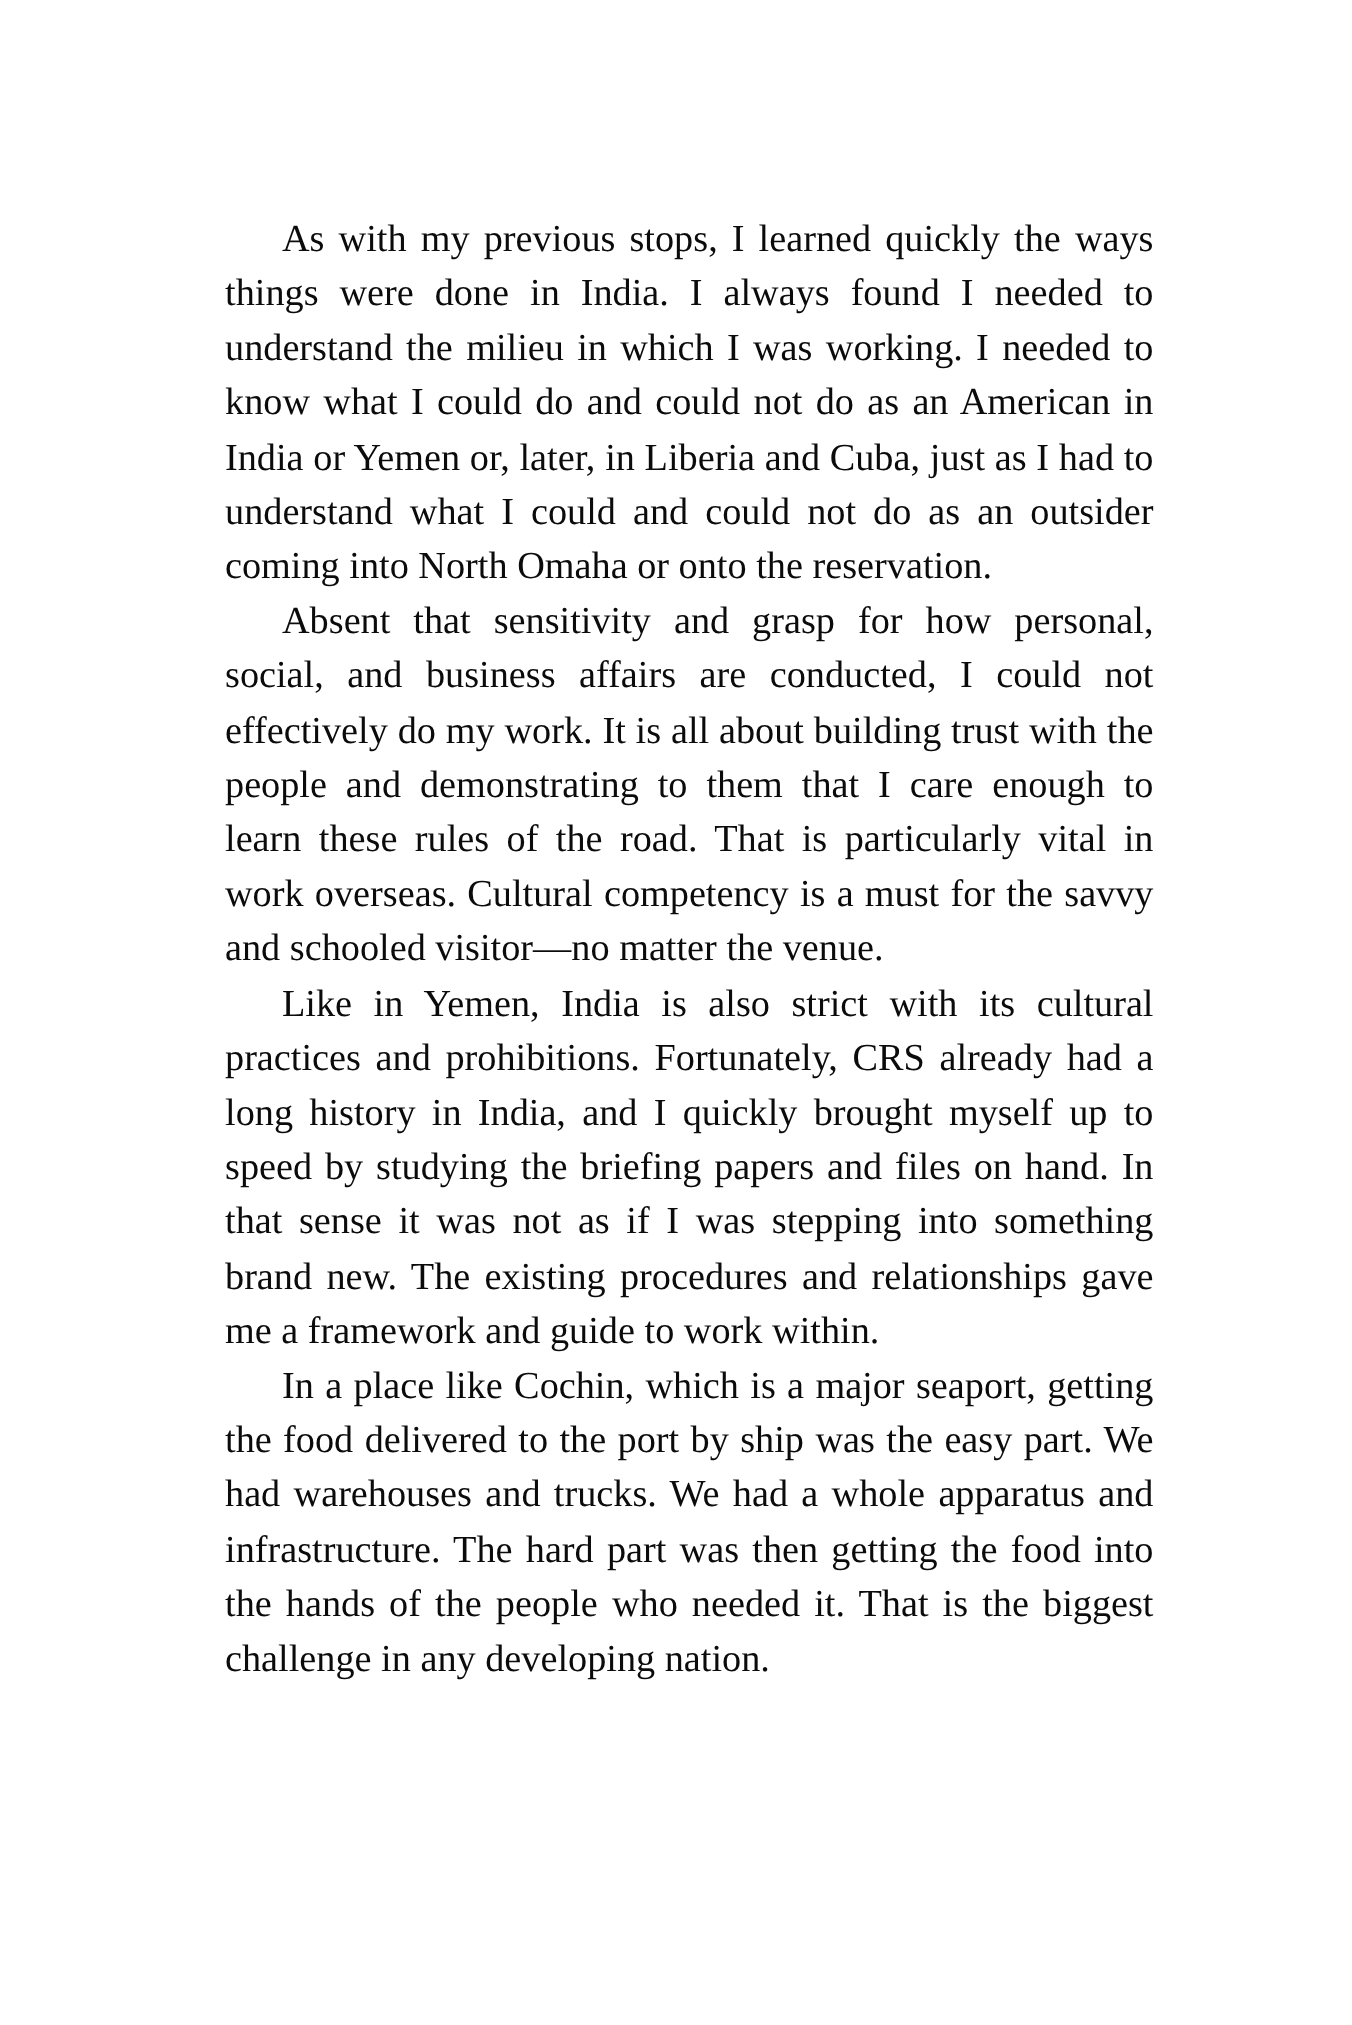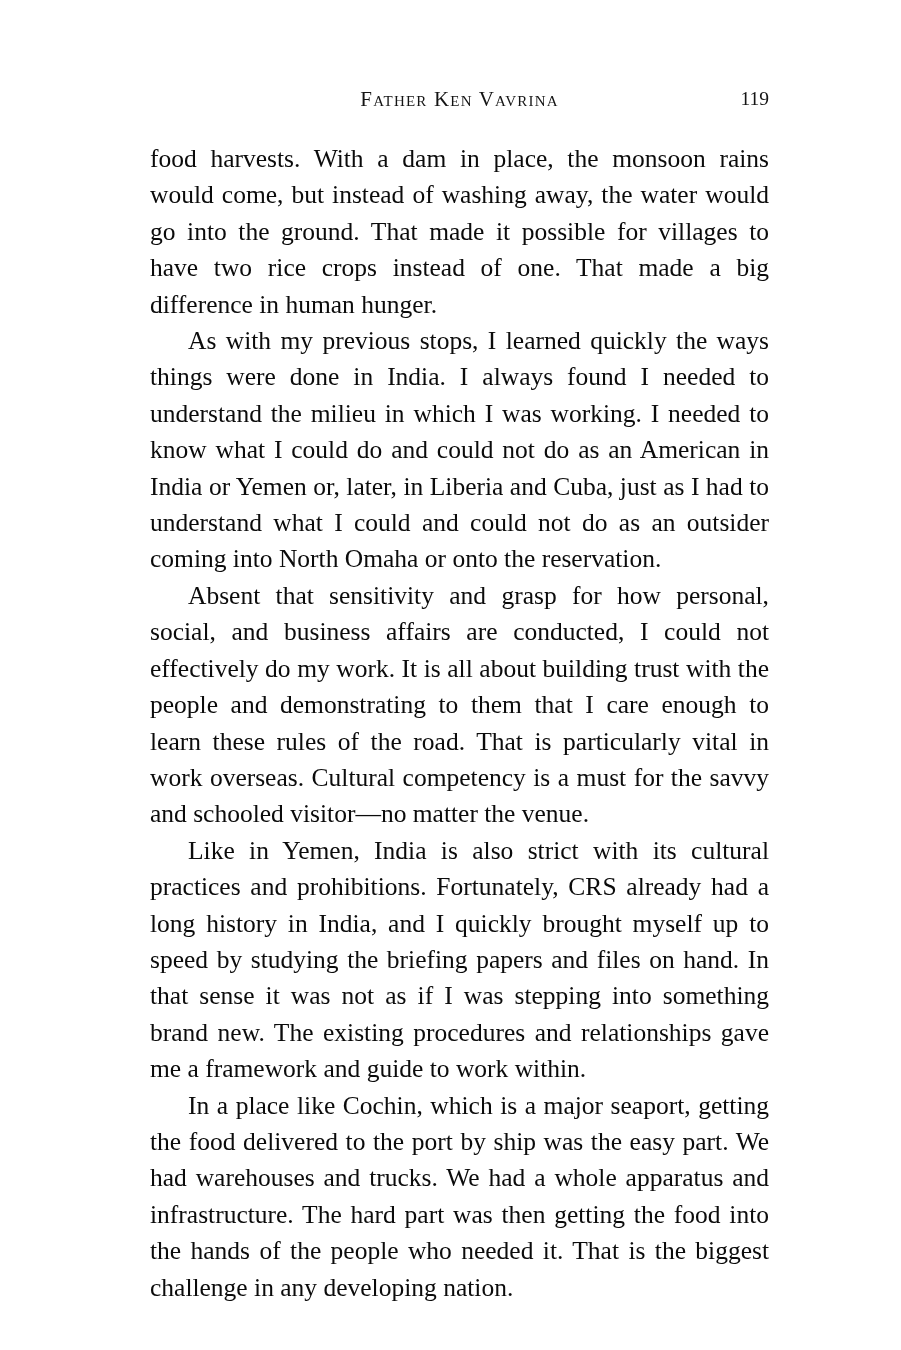--- a/index.html
+++ b/index.html
@@ -57,26 +57,21 @@
   }
   .body-text p.indent {
     text-indent: 38px;
   }
 </style>
 </head>
 <body>
 
 <div class="page">
 
-  <div class="running-head">
-    <span class="running-title">Father Ken Vavrina</span>
-    <span class="page-number">119</span>
-  </div>
 
   <div class="body-text">
-    <p>food harvests. With a dam in place, the monsoon rains would come, but instead of washing away, the water would go into the ground. That made it possible for villages to have two rice crops instead of one. That made a big difference in human hunger.</p>
     <p class="indent">As with my previous stops, I learned quickly the ways things were done in India. I always found I needed to understand the milieu in which I was working. I needed to know what I could do and could not do as an American in India or Yemen or, later, in Liberia and Cuba, just as I had to understand what I could and could not do as an outsider coming into North Omaha or onto the reservation.</p>
     <p class="indent">Absent that sensitivity and grasp for how personal, social, and business affairs are conducted, I could not effectively do my work. It is all about building trust with the people and demonstrating to them that I care enough to learn these rules of the road. That is particularly vital in work overseas. Cultural competency is a must for the savvy and schooled visitor—no matter the venue.</p>
     <p class="indent">Like in Yemen, India is also strict with its cultural practices and prohibitions. Fortunately, CRS already had a long history in India, and I quickly brought myself up to speed by studying the briefing papers and files on hand. In that sense it was not as if I was stepping into something brand new. The existing procedures and relationships gave me a framework and guide to work within.</p>
     <p class="indent">In a place like Cochin, which is a major seaport, getting the food delivered to the port by ship was the easy part. We had warehouses and trucks. We had a whole apparatus and infrastructure. The hard part was then getting the food into the hands of the people who needed it. That is the biggest challenge in any developing nation.</p>
   </div>
 
 </div>
 
 </body></html>

